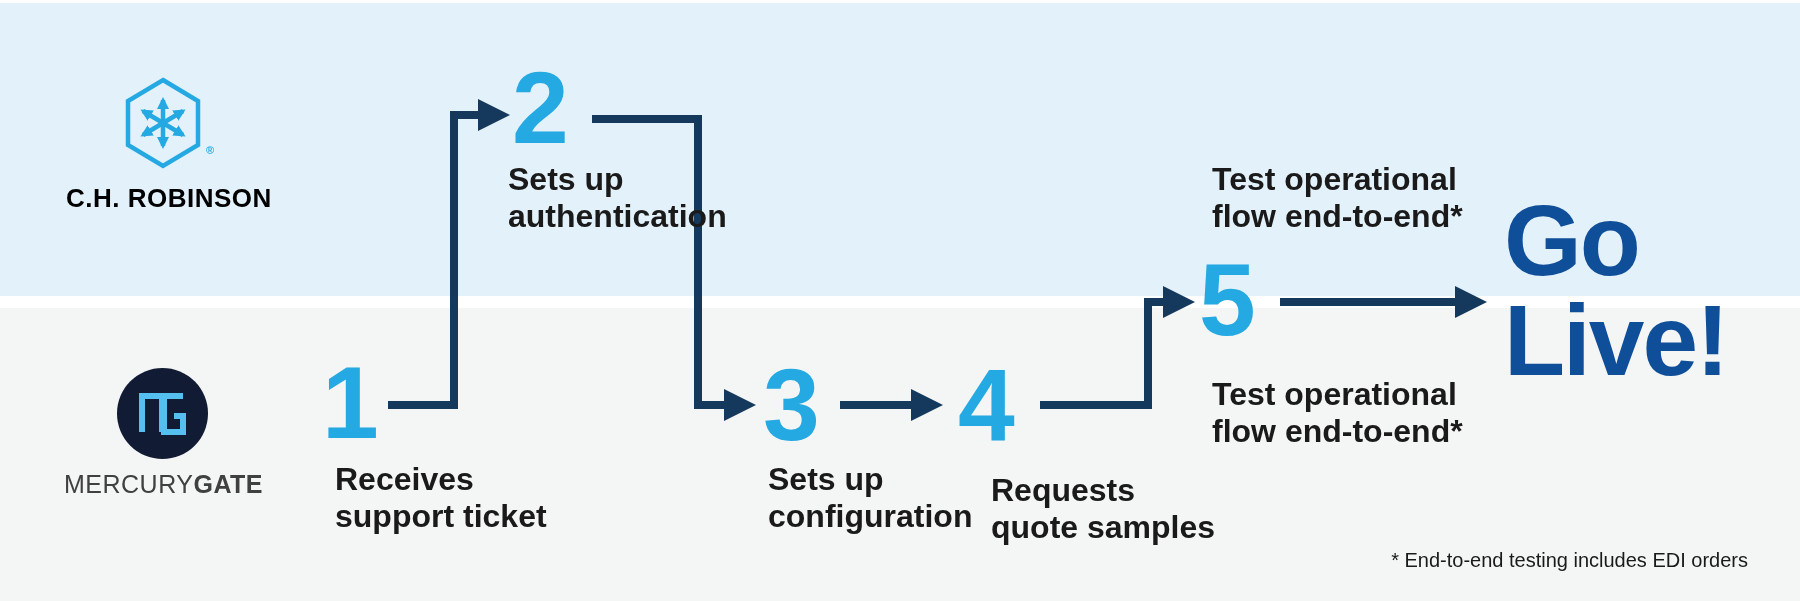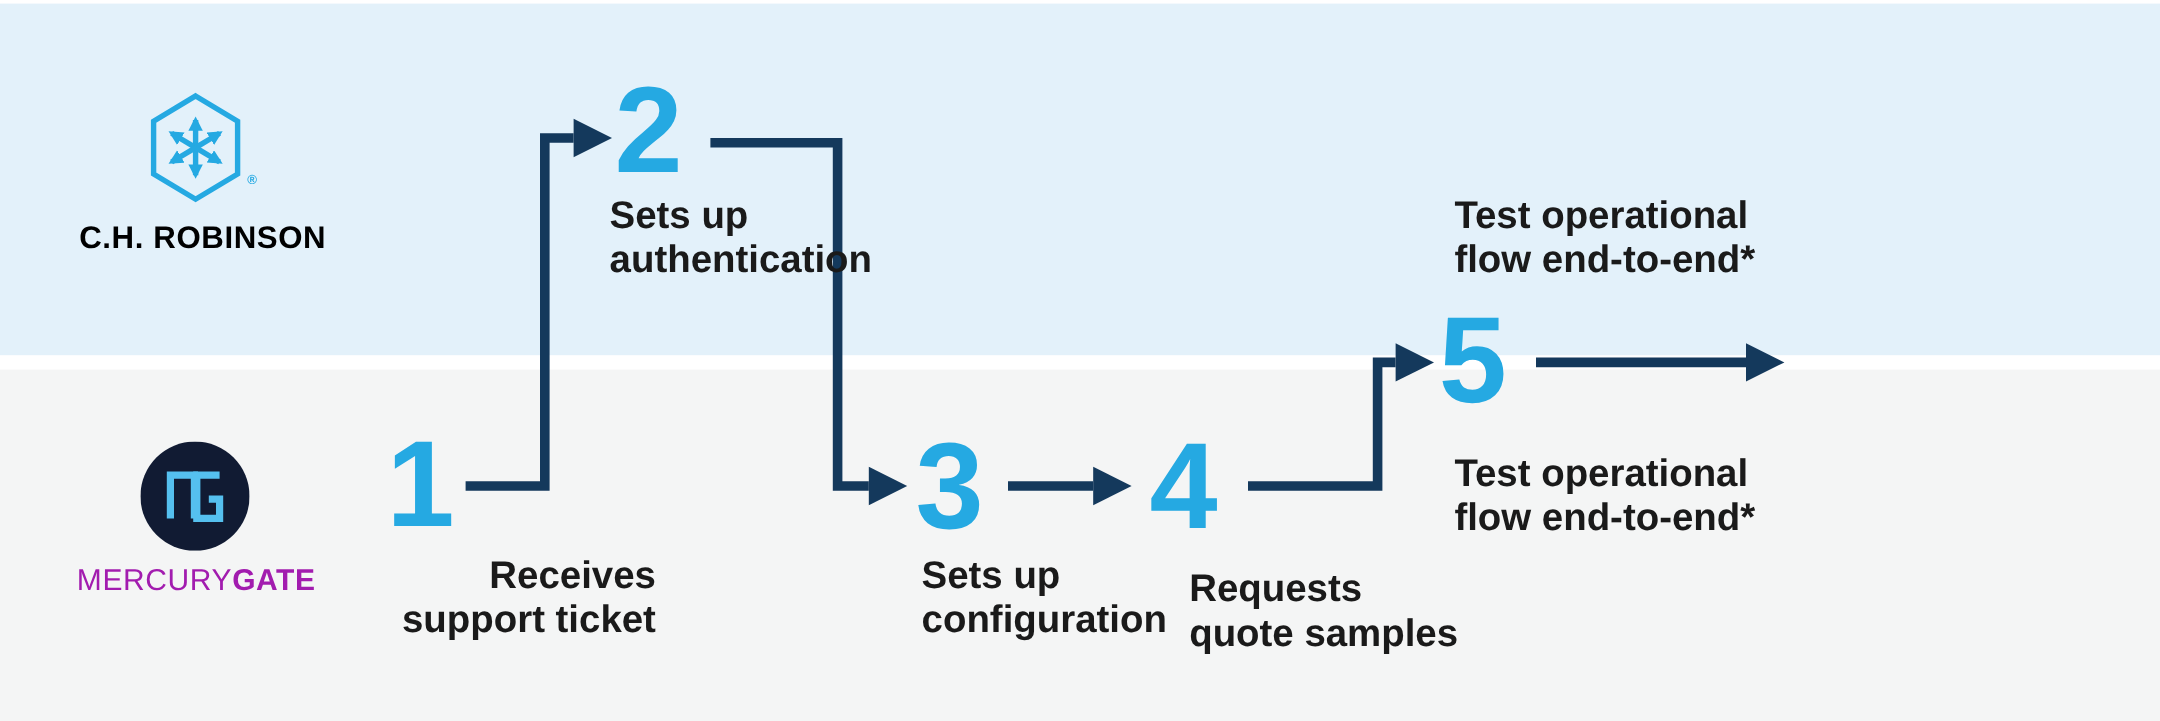--- a/index.html
+++ b/index.html
@@ -15,21 +15,21 @@
   .chead{fill:var(--arrow_navy,#14395C);}
 
   .step-num{position:absolute;font-size:102px;font-weight:700;line-height:1;color:var(--accent_blue,#25A9E2);}
   #n1{left:322px;top:352px;}
   #n2{left:512px;top:57px;}
   #n3{left:763px;top:354px;}
   #n4{left:958px;top:354px;}
   #n5{left:1199px;top:249px;}
 
   .step-label{position:absolute;font-size:32px;font-weight:700;line-height:1.16;color:var(--text_black,#1A1A1A);white-space:pre-line;}
-  #l1{left:335px;top:461px;text-align:right;}
+  #l1{left:335px;top:461px;}
   #l2{left:508px;top:161px;}
   #l3{left:768px;top:461px;}
   #l4{left:963px;top:472px;margin-left:28px;}
   #l5t{left:1212px;top:161px;}
   #l5b{left:1212px;top:376px;}
 
   .go-live{position:absolute;left:1504px;top:190px;font-size:100px;font-weight:700;line-height:1;
     letter-spacing:-2px;color:var(--go_live_blue,#0F4E99);white-space:pre-line;}
 
   .footnote{position:absolute;right:52px;top:549px;font-size:20px;font-weight:400;color:#1A1A1A;}
@@ -37,21 +37,21 @@
   .chr-logo{position:absolute;left:122px;top:76px;}
   .chr-hex{fill:none;stroke:var(--accent_blue,#25A9E2);stroke-width:4.5;}
   .chr-arrow{stroke:var(--accent_blue,#25A9E2);stroke-width:4.5;}
   .chr-head{fill:var(--accent_blue,#25A9E2);}
   .chr-reg{position:absolute;left:206px;top:144px;font-size:11px;font-weight:700;color:var(--accent_blue,#25A9E2);}
   .chr-wordmark{position:absolute;left:66px;top:183px;font-size:26px;font-weight:700;letter-spacing:.5px;color:#000000;}
 
   .mg-logo{position:absolute;left:117px;top:368px;}
   .mg-circle{fill:var(--mg_circle_navy,#111B33);}
   .mg-mono{fill:none;stroke:var(--mg_monogram_blue,#55C0EF);stroke-width:6;}
-  .mg-wordmark{position:absolute;left:64px;top:470px;font-size:25px;letter-spacing:.5px;color:#a21caf;}
+  .mg-wordmark{position:absolute;left:64px;top:470px;font-size:25px;letter-spacing:.5px;color:#404040;}
   .mg-wordmark .wreg{font-weight:400;}
   .mg-wordmark .wbold{font-weight:700;}
 </style>
 </head>
 <body>
 
 <div class="canvas">
 
   <div class="band-top"></div>
   <div class="band-bottom"></div>
@@ -117,15 +117,18 @@
 authentication</div>
   <div class="step-label" id="l3">Sets up
 configuration</div>
   <div class="step-label" id="l4">Requests
 quote samples</div>
   <div class="step-label" id="l5t">Test operational
 flow end-to-end*</div>
   <div class="step-label" id="l5b">Test operational
 flow end-to-end*</div>
 
+  <div class="go-live">Go
+Live!</div>
 
+  <div class="footnote">* End-to-end testing includes EDI orders</div>
 
 </div>
 
 </body></html>

